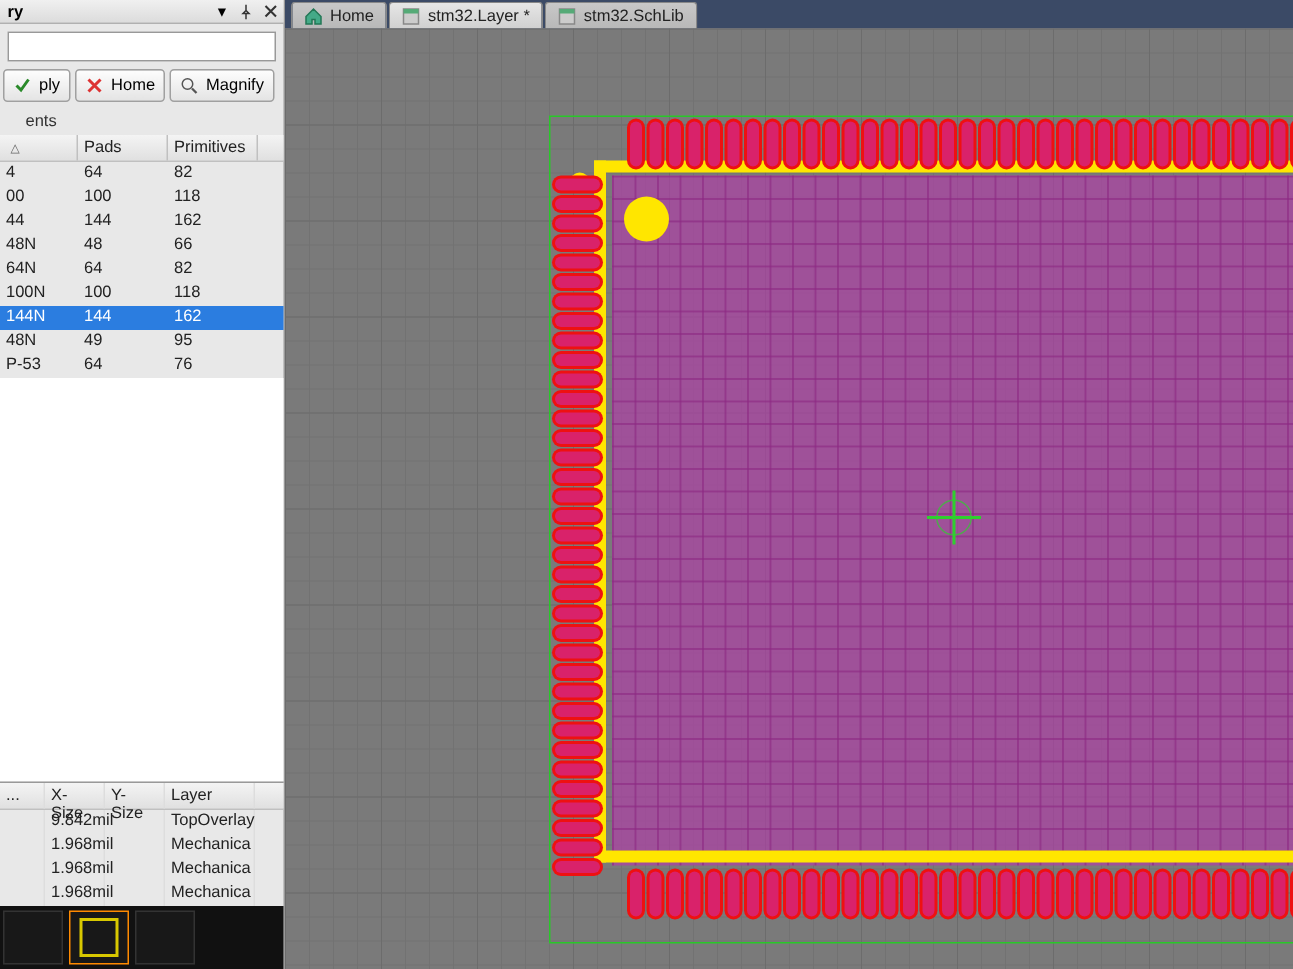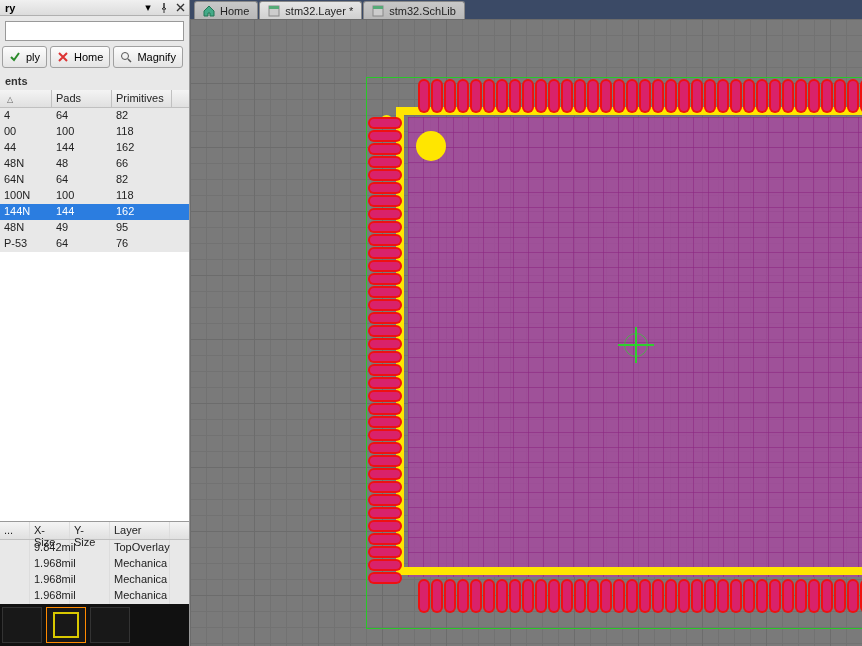--- a/index.html
+++ b/index.html
@@ -17,21 +17,21 @@
 .mask-input { width: 100%; height: 20px; background: #fff; border: 1px solid #999; padding: 0 3px; }
 
 .btn-row { display: flex; gap: 3px; padding: 0 4px 4px 2px; }
 .btn { height: 22px; background: linear-gradient(#fdfdfd,#e4e4e4); border: 1px solid #a0a0a0; border-radius: 3px; display: inline-flex; align-items: center; padding: 0 6px; gap: 4px; cursor: pointer; }
 .btn .ic { width: 13px; height: 13px; display: inline-block; }
 
 .chk-row { display: flex; gap: 6px; padding: 2px 5px; border-top: 1px solid #d0d0d0; border-bottom: 1px solid #d0d0d0; height: 22px; align-items: center; overflow: hidden; white-space: nowrap; }
 .chk-row label { display: inline-flex; align-items: center; gap: 2px; }
 .chk-row input[type=checkbox] { width: 13px; height: 13px; }
 
-.section-head { padding: 3px 5px; font-weight: bold; color: #333; }
+.section-head { padding: 3px 17px; font-weight: normal; color: #333; }
 
 .grid { flex: 0 0 auto; }
 .grid-head, .grid-row { display: flex; }
 .grid-head { background: linear-gradient(#f4f4f4,#e0e0e0); border-bottom: 1px solid #c0c0c0; height: 18px; }
 .grid-head .gc { border-right: 1px solid #c0c0c0; padding: 2px 4px; color: #222; position: relative; }
 .sort-arrow { font-size: 8px; color: #666; margin-left: 3px; }
 .grid-row { height: 16px; }
 .grid-row .gc { padding: 1px 4px; color: #222; }
 .grid-row.sel { background: #2b7de0; color: #fff; }
 .grid-row.sel .gc { color: #fff; }

